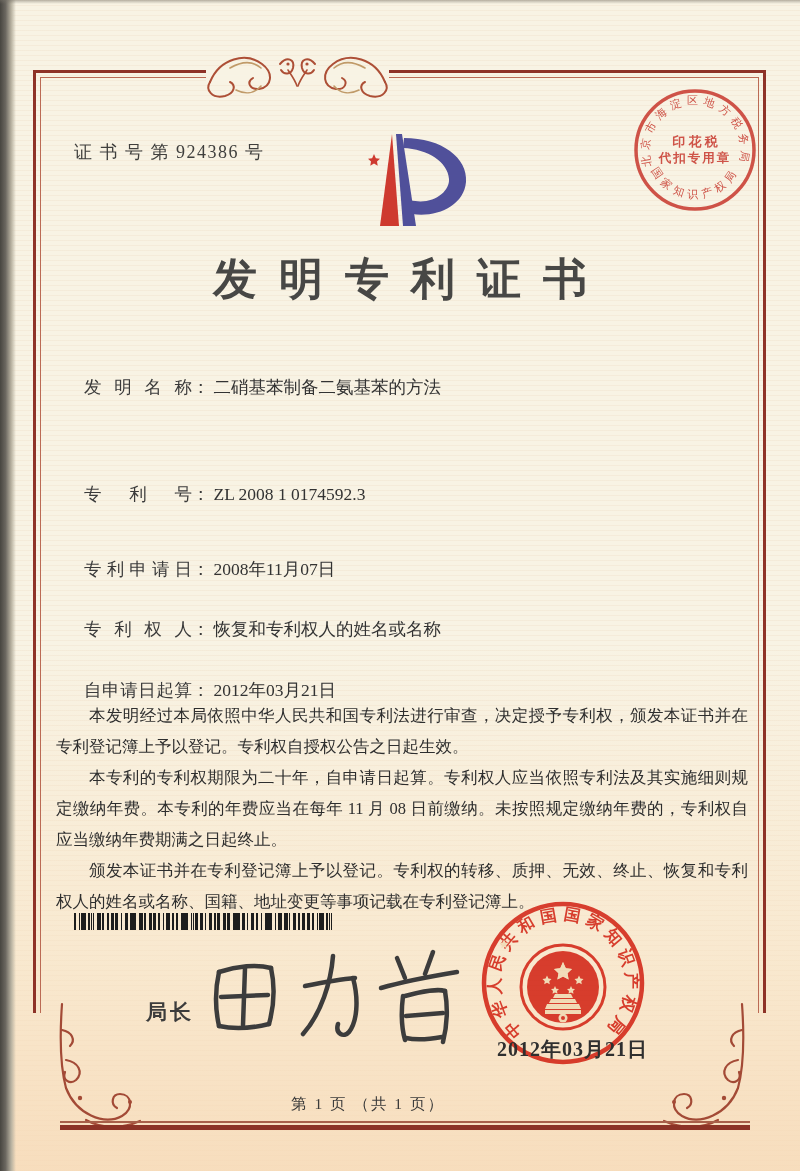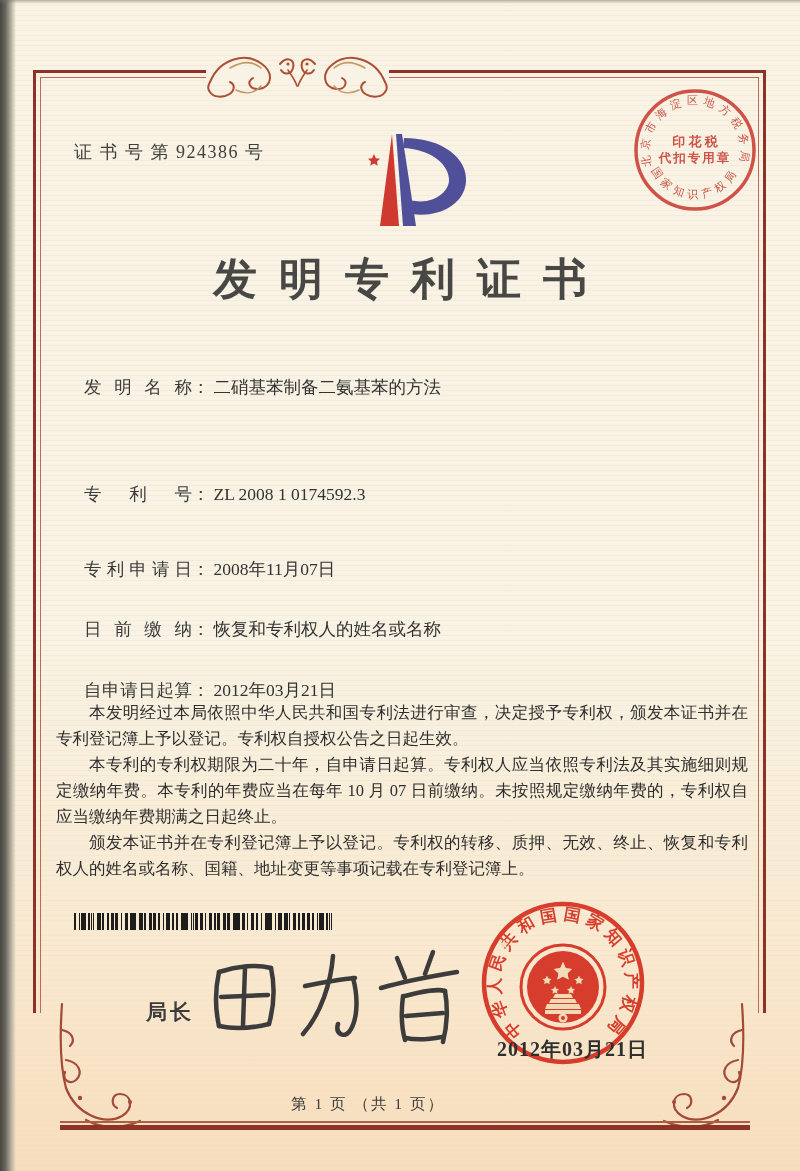--- a/index.html
+++ b/index.html
@@ -33,21 +33,21 @@
   .logo{position:absolute;left:332px;top:130px;width:140px;height:102px;}
 
   .doc-title{position:absolute;left:0;top:250px;width:100%;text-align:center;
     font-size:44px;font-weight:700;color:#474745;letter-spacing:22px;padding-left:22px;box-sizing:border-box;}
 
   .field{position:absolute;left:84px;font-size:17.5px;color:#3a3a3a;white-space:nowrap;}
   .f-label{display:inline-block;width:108px;text-align:justify;text-align-last:justify;}
   .f-colon{display:inline-block;margin-right:4px;}
   .f-value{color:#333;}
 
-  .body-text{position:absolute;left:56px;top:700px;width:692px;font-size:16.5px;line-height:26px;
+  .body-text{position:absolute;left:56px;top:700px;width:692px;font-size:16.5px;line-height:31px;
     color:#2e2e2e;text-align:justify;}
   .body-text p{margin:0;text-indent:2em;}
 
   .barcode{position:absolute;left:74px;top:913px;width:258px;height:17px;
     background-image:
       repeating-linear-gradient(90deg,#1d1d1d 0 2px,rgba(0,0,0,0) 2px 5px,#1d1d1d 5px 6px,rgba(0,0,0,0) 6px 9px,#1d1d1d 9px 12px,rgba(0,0,0,0) 12px 14px),
       repeating-linear-gradient(90deg,#1d1d1d 0 1px,rgba(0,0,0,0) 1px 7px,#1d1d1d 7px 10px,rgba(0,0,0,0) 10px 17px);}
 
   .sig-label{position:absolute;left:146px;top:998px;font-size:21px;color:#3c3c3c;letter-spacing:3px;font-weight:bold;}
   .sig-art{position:absolute;left:205px;top:942px;width:255px;height:108px;}
@@ -133,29 +133,29 @@
   <div class="field" style="top:375px">
     <span class="f-label">发明名称</span><span class="f-colon">：</span><span class="f-value">二硝基苯制备二氨基苯的方法</span>
   </div>
   <div class="field" style="top:482px">
     <span class="f-label">专利号</span><span class="f-colon">：</span><span class="f-value">ZL 2008 1 0174592.3</span>
   </div>
   <div class="field" style="top:557px">
     <span class="f-label">专利申请日</span><span class="f-colon">：</span><span class="f-value">2008年11月07日</span>
   </div>
   <div class="field" style="top:617px">
-    <span class="f-label">日前缴纳</span><span class="f-colon">：</span><span class="f-value">恢复和专利权人的姓名或名称</span>
+    <span class="f-label">专利权人</span><span class="f-colon">：</span><span class="f-value">恢复和专利权人的姓名或名称</span>
   </div>
   <div class="field" style="top:678px">
     <span class="f-label">自申请日起算</span><span class="f-colon">：</span><span class="f-value">2012年03月21日</span>
   </div>
 
   <div class="body-text">
     <p>本发明经过本局依照中华人民共和国专利法进行审查，决定授予专利权，颁发本证书并在专利登记簿上予以登记。专利权自授权公告之日起生效。</p>
-    <p>本专利的专利权期限为二十年，自申请日起算。专利权人应当依照专利法及其实施细则规定缴纳年费。本专利的年费应当在每年 10 月 07 日前缴纳。未按照规定缴纳年费的，专利权自应当缴纳年费期满之日起终止。</p>
+    <p>本专利的专利权期限为二十年，自申请日起算。专利权人应当依照专利法及其实施细则规定缴纳年费。本专利的年费应当在每年 11 月 08 日前缴纳。未按照规定缴纳年费的，专利权自应当缴纳年费期满之日起终止。</p>
     <p>颁发本证书并在专利登记簿上予以登记。专利权的转移、质押、无效、终止、恢复和专利权人的姓名或名称、国籍、地址变更等事项记载在专利登记簿上。</p>
   </div>
 
   <div class="barcode"></div>
 
   <div class="sig-label">局长</div>
   <span class="sr">田力普</span>
 
   <svg class="sig-art" viewBox="0 0 255 108">
     <g fill="none" stroke="#3c3c3c" stroke-width="4.5" stroke-linecap="round">

